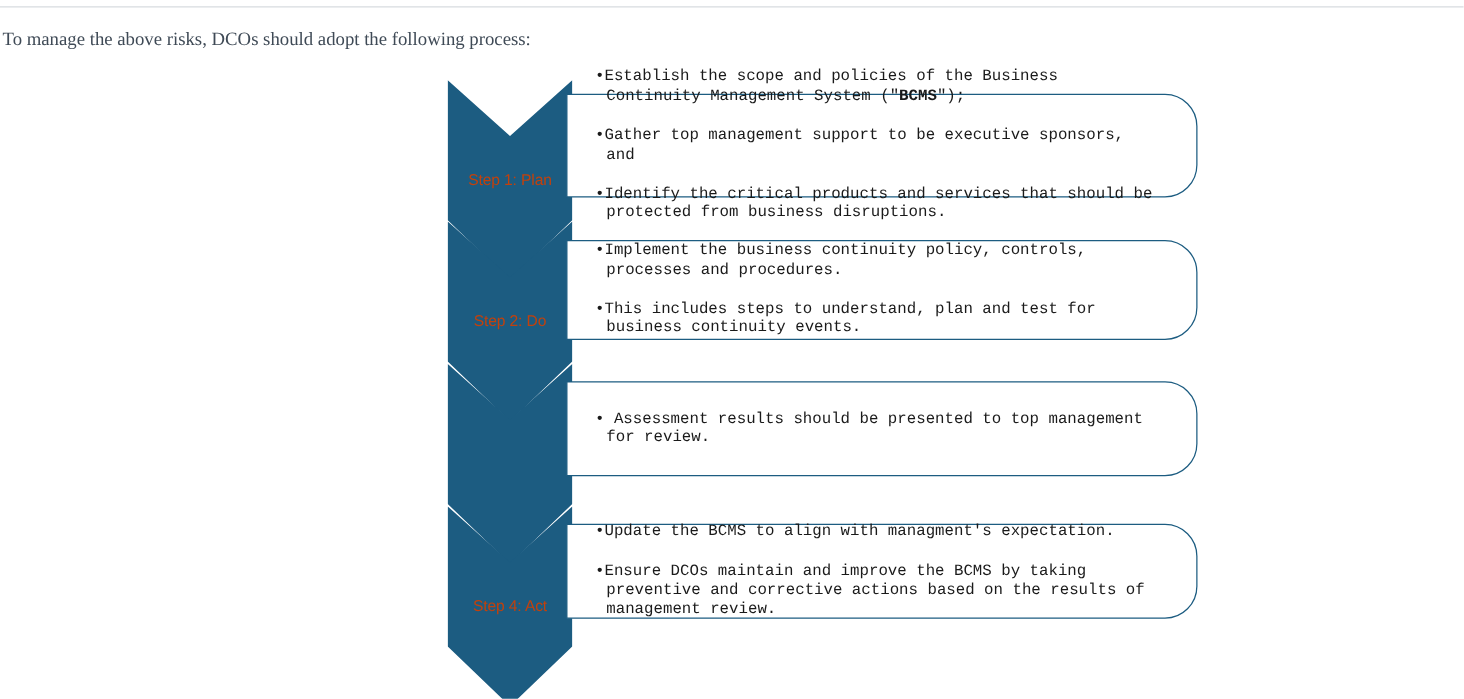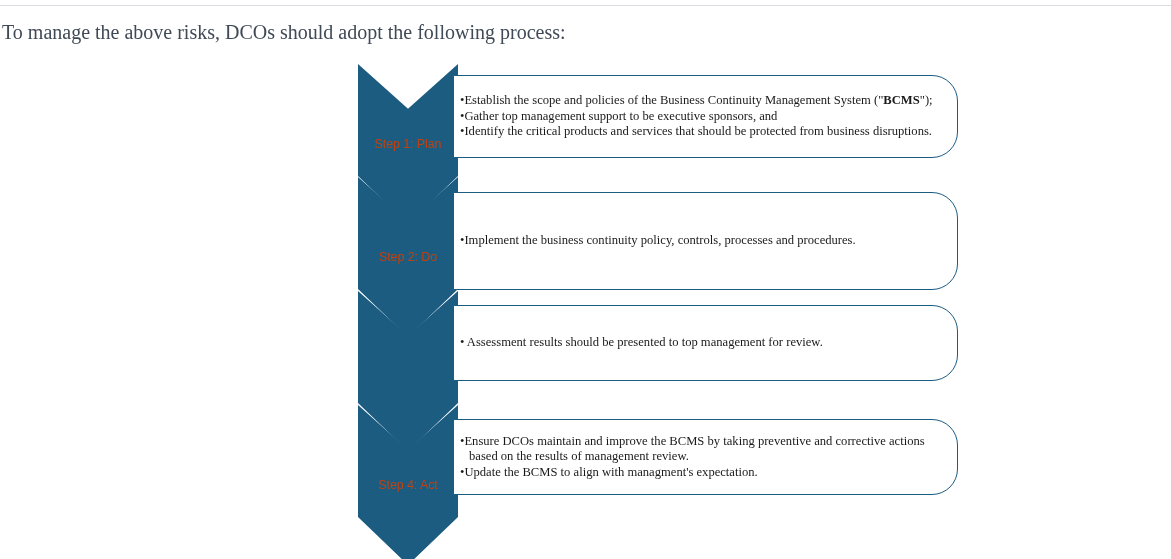--- a/index.html
+++ b/index.html
@@ -26,21 +26,21 @@
     background: #d8dbe0;
   }
 
   
   #intro {
     position: absolute;
     left: 2px;
     top: 20px;
     width: 1000px;
     font-family: "Liberation Serif", serif;
-    font-size: 20px;
+    font-size: 15px;
     line-height: 24px;
     color: #3f4a56;
     white-space: nowrap;
   }
 
   
   #diagram {
     position: absolute;
     left: 0;
     top: 58px;
@@ -99,27 +99,27 @@
     flex-direction: column;
     justify-content: center;
     padding: 4px 18px 4px 6px;
   }
   .bullets {
     margin: 0;
     padding: 0;
     list-style: none;
   }
   .bullets li {
-    font-family: Liberation Serif, serif;
+    font-family: Liberation Mono, monospace;
     font-size: 12.6px;
     line-height: 15.4px;
     color: #1a1a1a;
     padding-left: 9px;
     text-indent: -9px;
-    margin: 0;
+    margin: 16px;
   }
   .bullets li b { font-weight: bold; }
 </style>
 </head>
 <body>
 
 <div id="top-rule"></div>
 
 <div id="intro">To manage the above risks, DCOs should adopt the following process:</div>
 
@@ -133,40 +133,41 @@
         <li>•Establish the scope and policies of the Business Continuity Management System ("<b>BCMS</b>");</li>
         <li>•Gather top management support to be executive sponsors, and</li>
         <li>•Identify the critical products and services that should be protected from business disruptions.</li>
       </ul>
     </div>
   </div>
 
   <div class="step-row" style="top:119px;">
     <div class="chevron"></div>
     <div class="chevron-label">Step 2: Do</div>
-    <div class="textbox" style="top:15px;height:98px;">
+    <div class="textbox" style="top:15px;height:80px;">
       <ul class="bullets">
         <li>•Implement the business continuity policy, controls, processes and procedures.</li>
+        <li>•This includes steps to understand, plan and test for business continuity events.</li>
       </ul>
     </div>
   </div>
 
   <div class="step-row" style="top:233px;">
     <div class="chevron"></div>
     <div class="textbox" style="top:14px;height:76px;">
       <ul class="bullets">
         <li>• Assessment results should be presented to top management for review.</li>
       </ul>
     </div>
   </div>
 
   <div class="step-row" style="top:347px;">
     <div class="chevron"></div>
     <div class="chevron-label">Step 4: Act</div>
     <div class="textbox" style="top:14px;height:76px;">
       <ul class="bullets">
+        <li>•Update the BCMS to align with managment's expectation.</li>
         <li>•Ensure DCOs maintain and improve the BCMS by taking preventive and corrective actions based on the results of management review.</li>
-        <li>•Update the BCMS to align with managment's expectation.</li>
       </ul>
     </div>
   </div>
 
 </div>
 
 </body></html>

